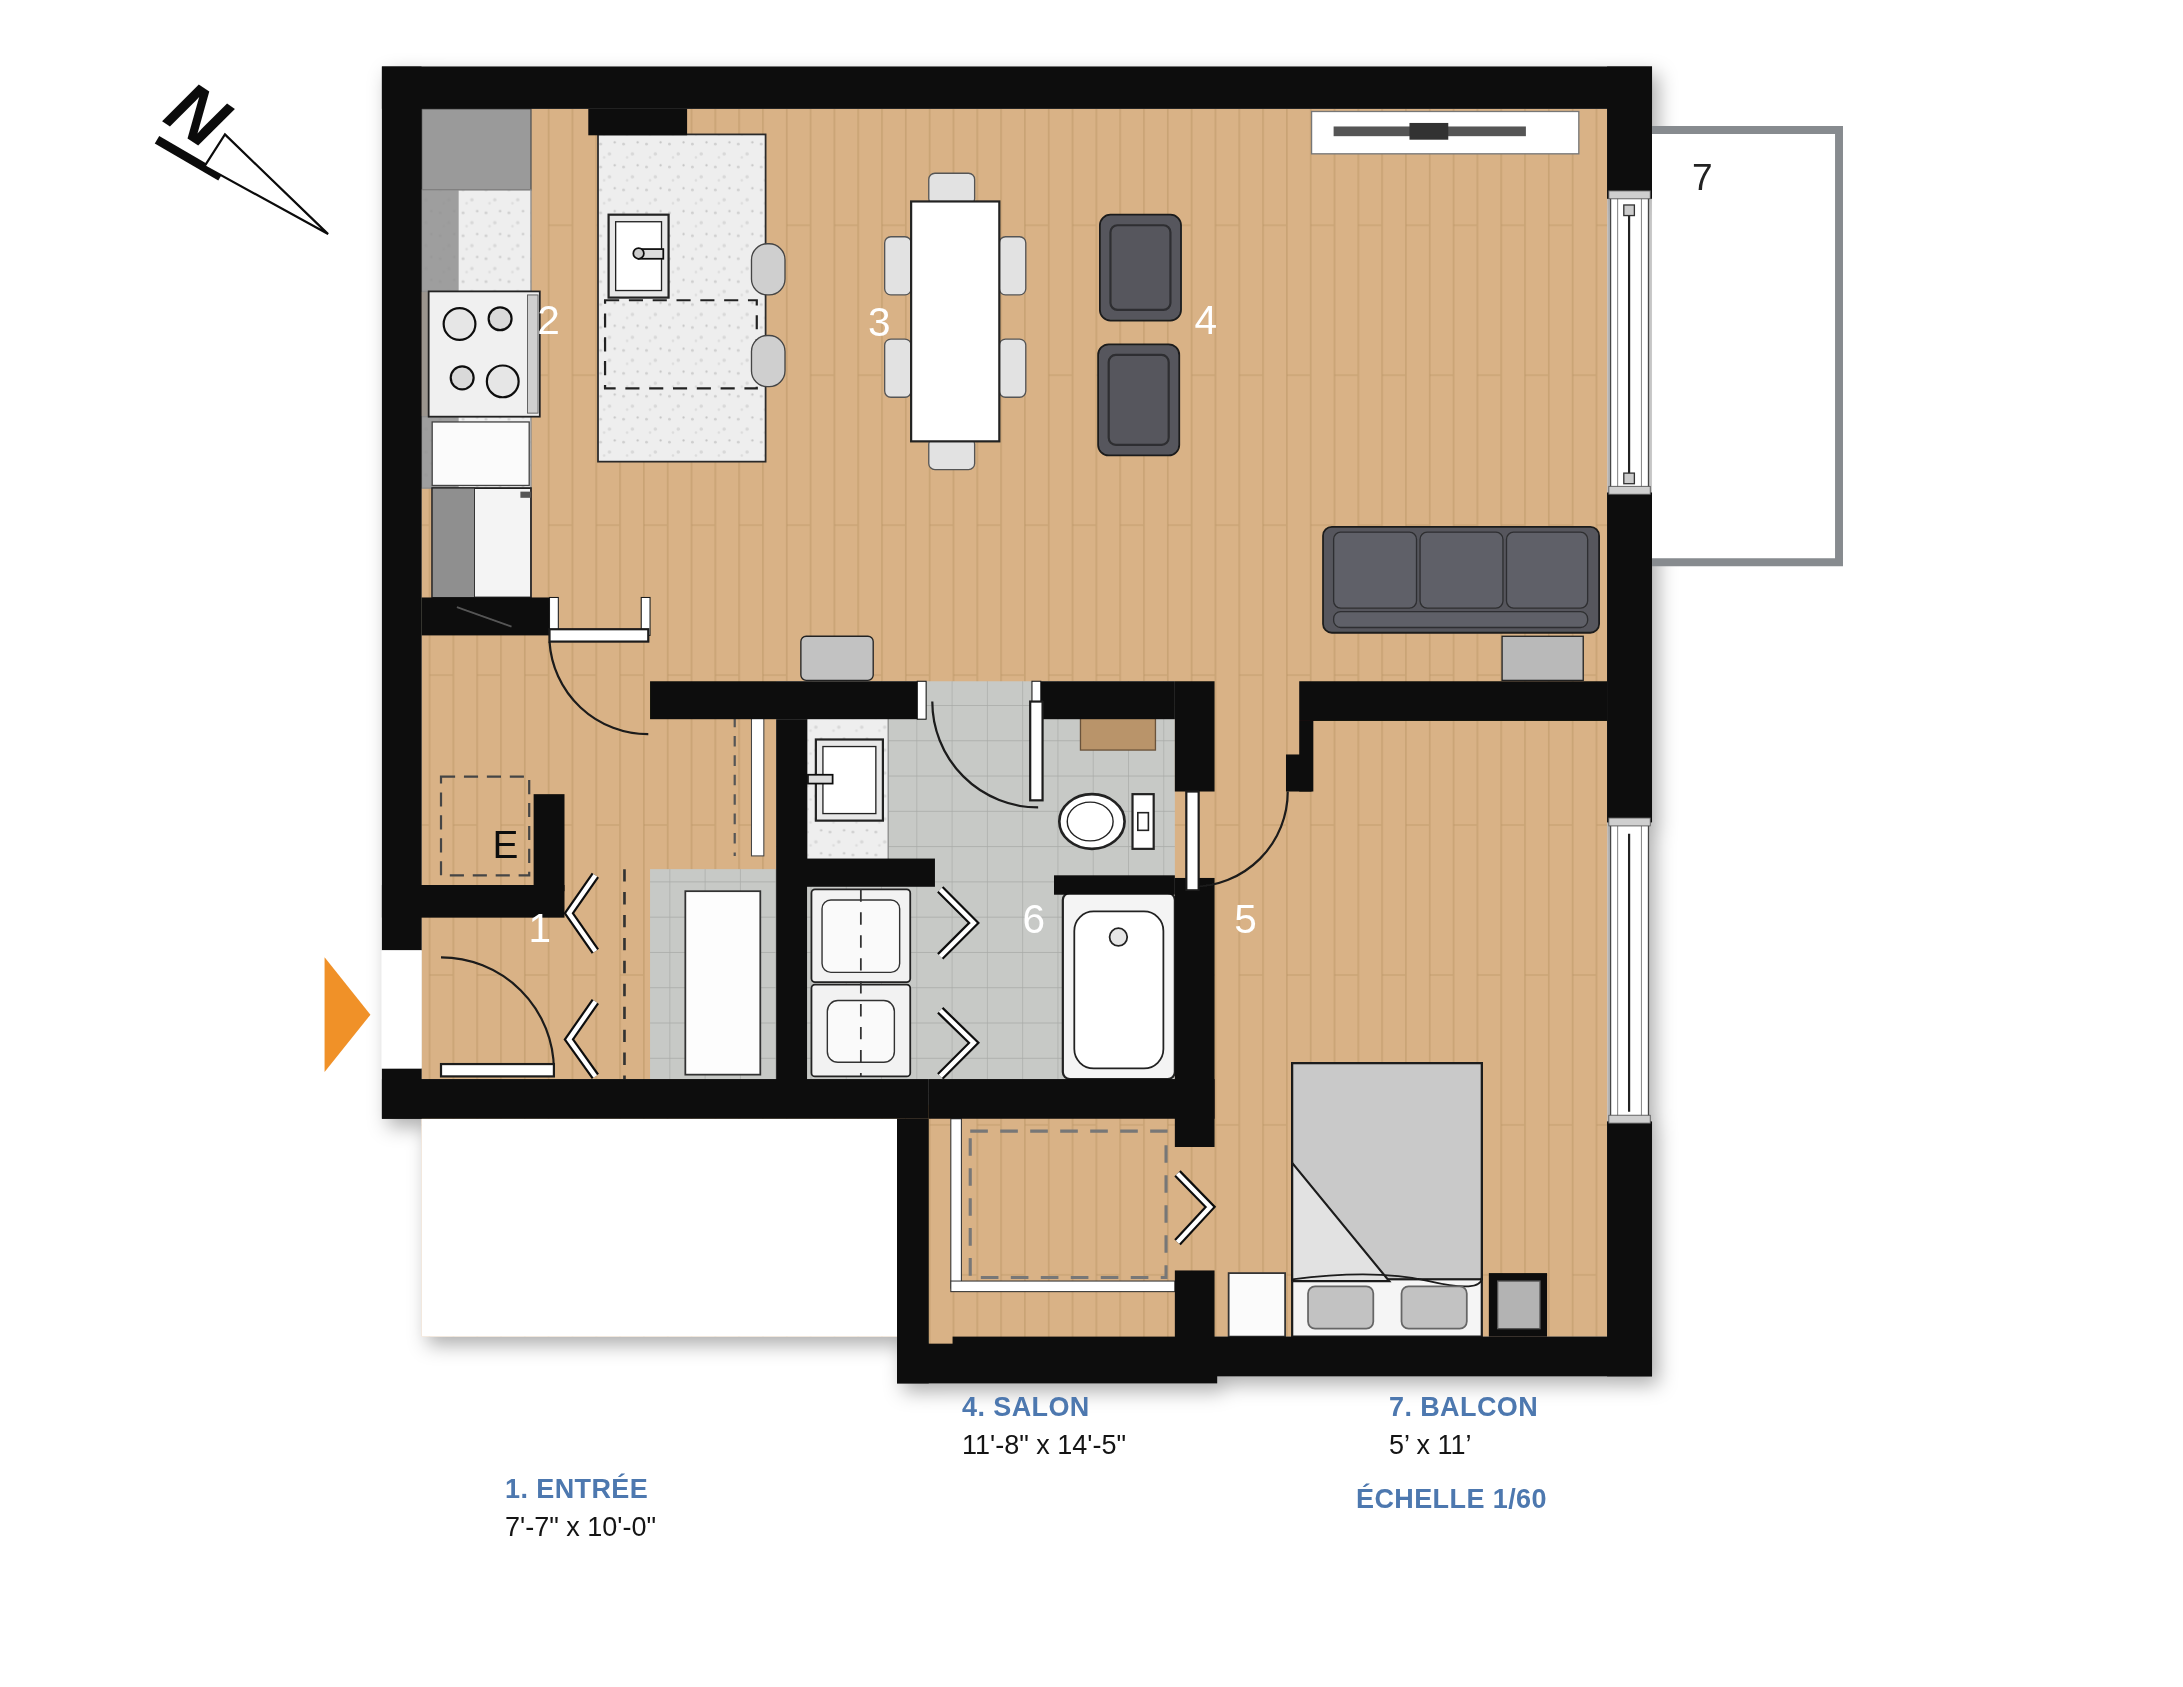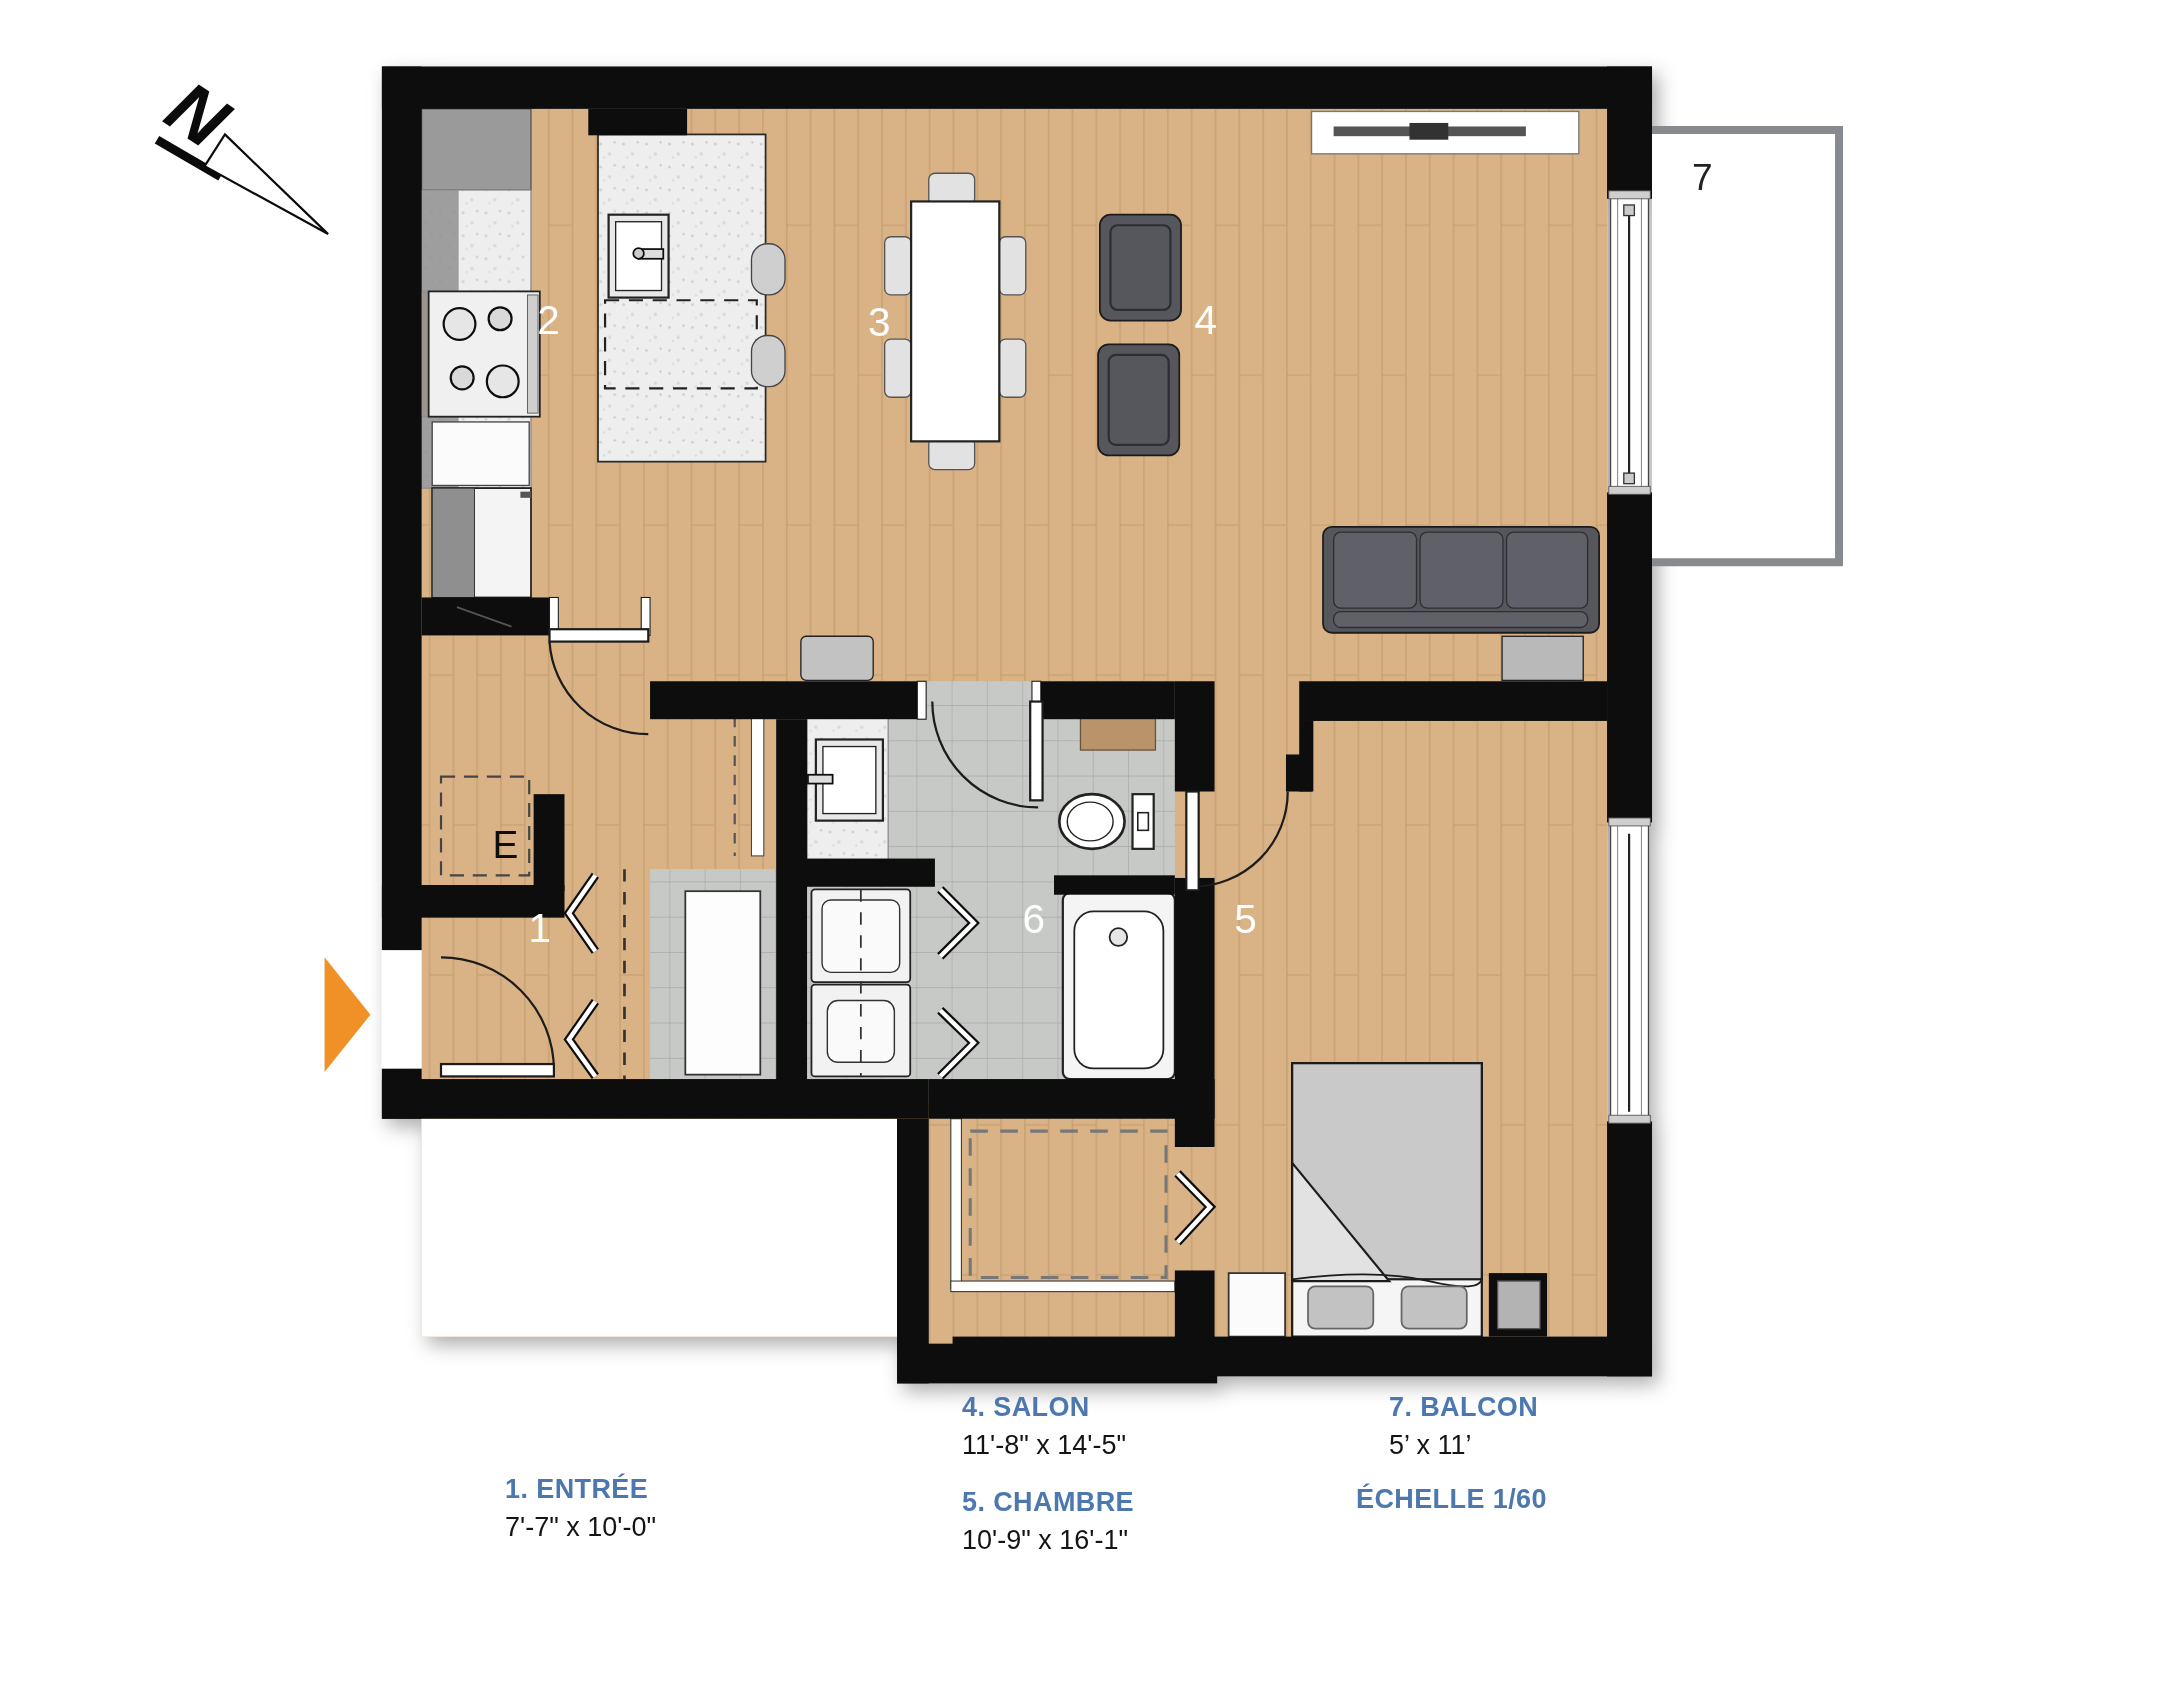--- a/index.html
+++ b/index.html
@@ -293,24 +293,20 @@
 </svg>
 
 <div class="legend" style="left:505px;top:1444px;margin-top:30px;">
   <div class="lbl">1. ENTRÉE</div>
   <div class="dims">7'-7" x 10'-0"</div>
 </div>
 <div class="legend" style="left:962px;top:1392px;">
   <div class="lbl">4. SALON</div>
   <div class="dims">11'-8" x 14'-5"</div>
 </div>
-<div class="legend" style="left:962px;top:1487px;">
-  <div class="lbl">5. CHAMBRE</div>
-  <div class="dims">10'-9" x 16'-1"</div>
-</div>
 <div class="legend" style="left:1389px;top:1392px;">
   <div class="lbl">7. BALCON</div>
   <div class="dims">5’ x 11’</div>
 </div>
 <div class="scale-note" style="left:1356px;top:1484px;">ÉCHELLE 1/60</div>
 
 </div>
 
 
 </body></html>

